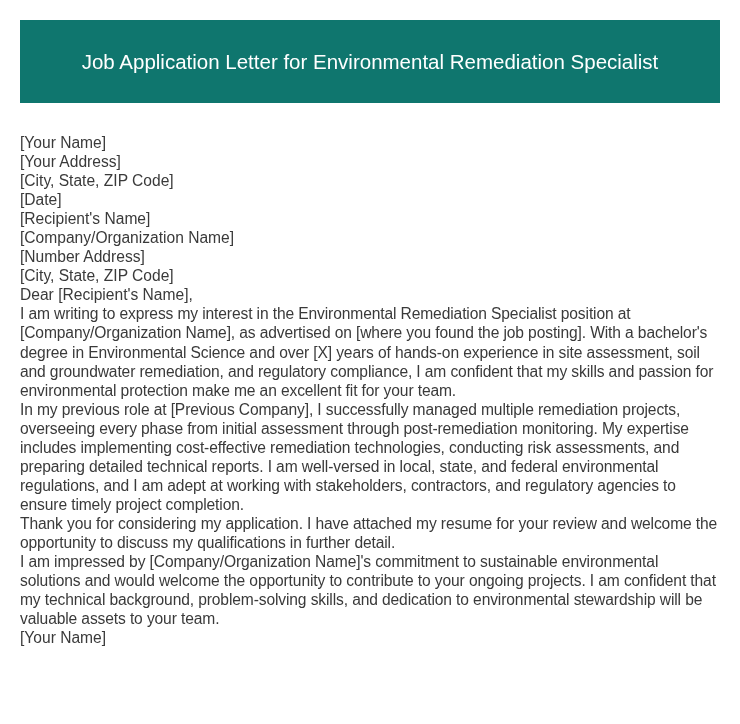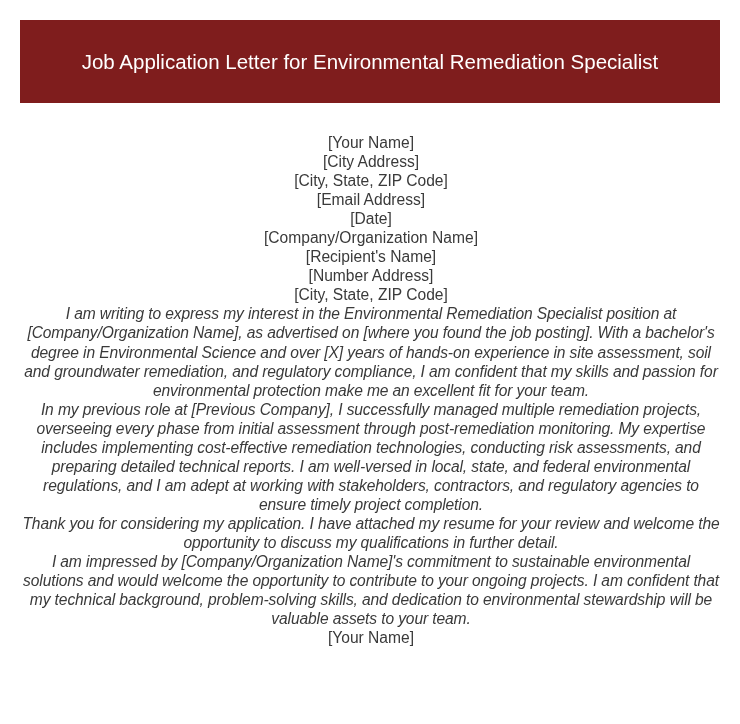--- a/index.html
+++ b/index.html
@@ -13,71 +13,69 @@
       overflow: hidden;
       font-family: "Liberation Sans", sans-serif;
       color: #3a3a3a;
     }
     .header {
       position: absolute;
       left: 20px;
       top: 20px;
       width: 700px;
       height: 83px;
-      background: #7f1d1d;
+      background: #0f766e;
       display: flex;
       align-items: center;
       justify-content: center;
     }
     .header h1 {
       margin: 0;
       font-size: 20.5px;
       font-weight: normal;
       color: #ffffff;
       letter-spacing: 0px;
       white-space: nowrap;
     }
     .letter {
       position: absolute;
       left: 20px;
       top: 133px;
       width: 702px;
       font-size: 15.6px;
       line-height: 19.05px;
       color: #3a3a3a;
-      text-align: center;
     }
     .letter .line, .letter .para {
       display: block;
       margin: 0;
     }
     .letter .para {
       letter-spacing: -0.12px;
-      font-style: italic;
     }
   </style>
 </head>
 <body>
 
 <div class="header">
   <h1>Job Application Letter for Environmental Remediation Specialist</h1>
 </div>
 
 <div class="letter">
   <div>
     <span class="line">[Your Name]</span>
-    <span class="line">[City Address]</span>
+    <span class="line">[Your Address]</span>
     <span class="line">[City, State, ZIP Code]</span>
-    <span class="line">[Email Address]</span>
   </div>
   <span class="line">[Date]</span>
   <div>
+    <span class="line">[Recipient's Name]</span>
     <span class="line">[Company/Organization Name]</span>
-    <span class="line">[Recipient's Name]</span>
     <span class="line">[Number Address]</span>
     <span class="line">[City, State, ZIP Code]</span>
   </div>
+  <span class="line">Dear [Recipient's Name],</span>
   <p class="para">I am writing to express my interest in the Environmental Remediation Specialist position at [Company/Organization Name], as advertised on [where you found the job posting]. With a bachelor's degree in Environmental Science and over [X] years of hands-on experience in site assessment, soil and groundwater remediation, and regulatory compliance, I am confident that my skills and passion for environmental protection make me an excellent fit for your team.</p>
   <p class="para">In my previous role at [Previous Company], I successfully managed multiple remediation projects, overseeing every phase from initial assessment through post-remediation monitoring. My expertise includes implementing cost-effective remediation technologies, conducting risk assessments, and preparing detailed technical reports. I am well-versed in local, state, and federal environmental regulations, and I am adept at working with stakeholders, contractors, and regulatory agencies to ensure timely project completion.</p>
   <p class="para">Thank you for considering my application. I have attached my resume for your review and welcome the opportunity to discuss my qualifications in further detail.</p>
   <p class="para">I am impressed by [Company/Organization Name]'s commitment to sustainable environmental solutions and would welcome the opportunity to contribute to your ongoing projects. I am confident that my technical background, problem-solving skills, and dedication to environmental stewardship will be valuable assets to your team.</p>
   <span class="line">[Your Name]</span>
 </div>
 
 </body></html>

